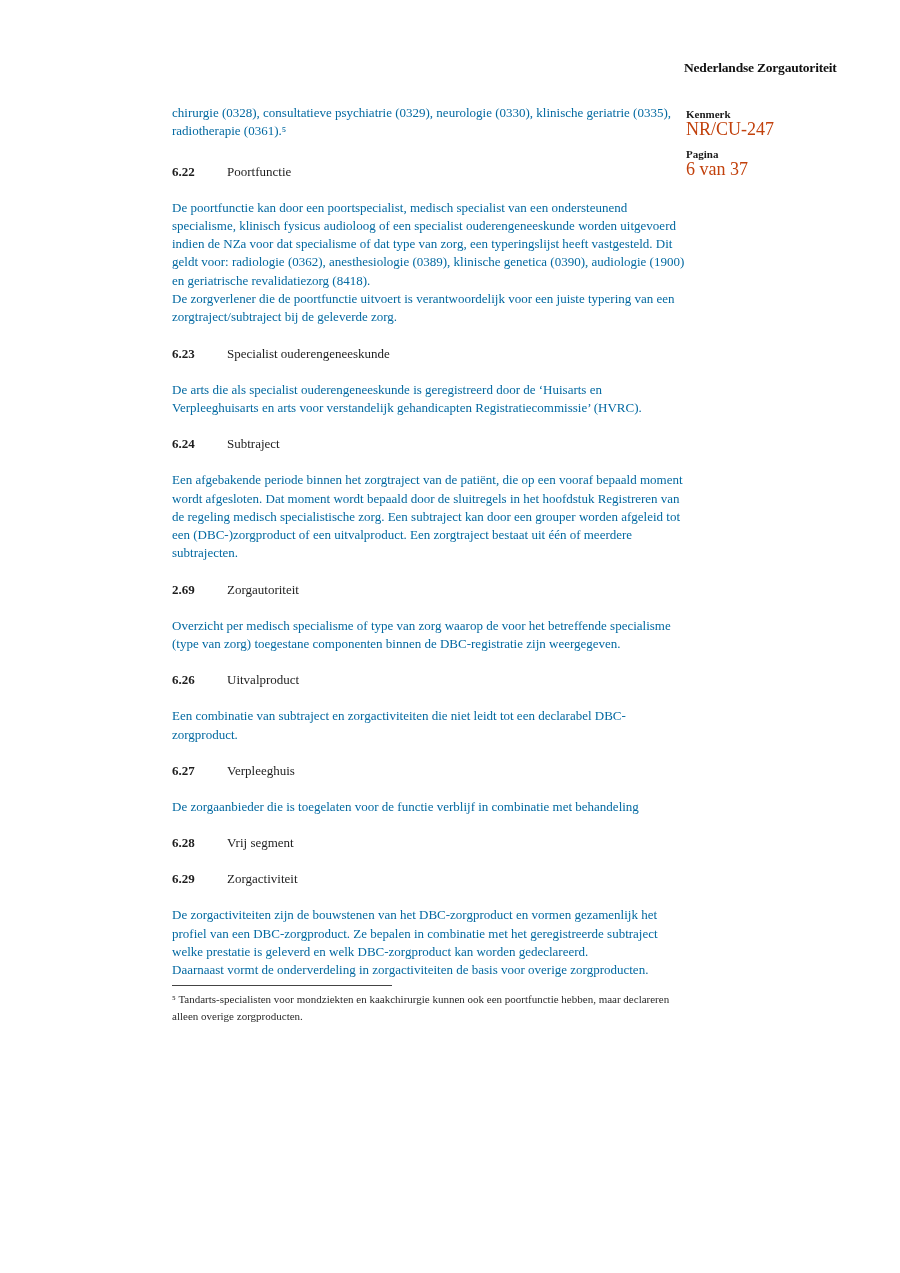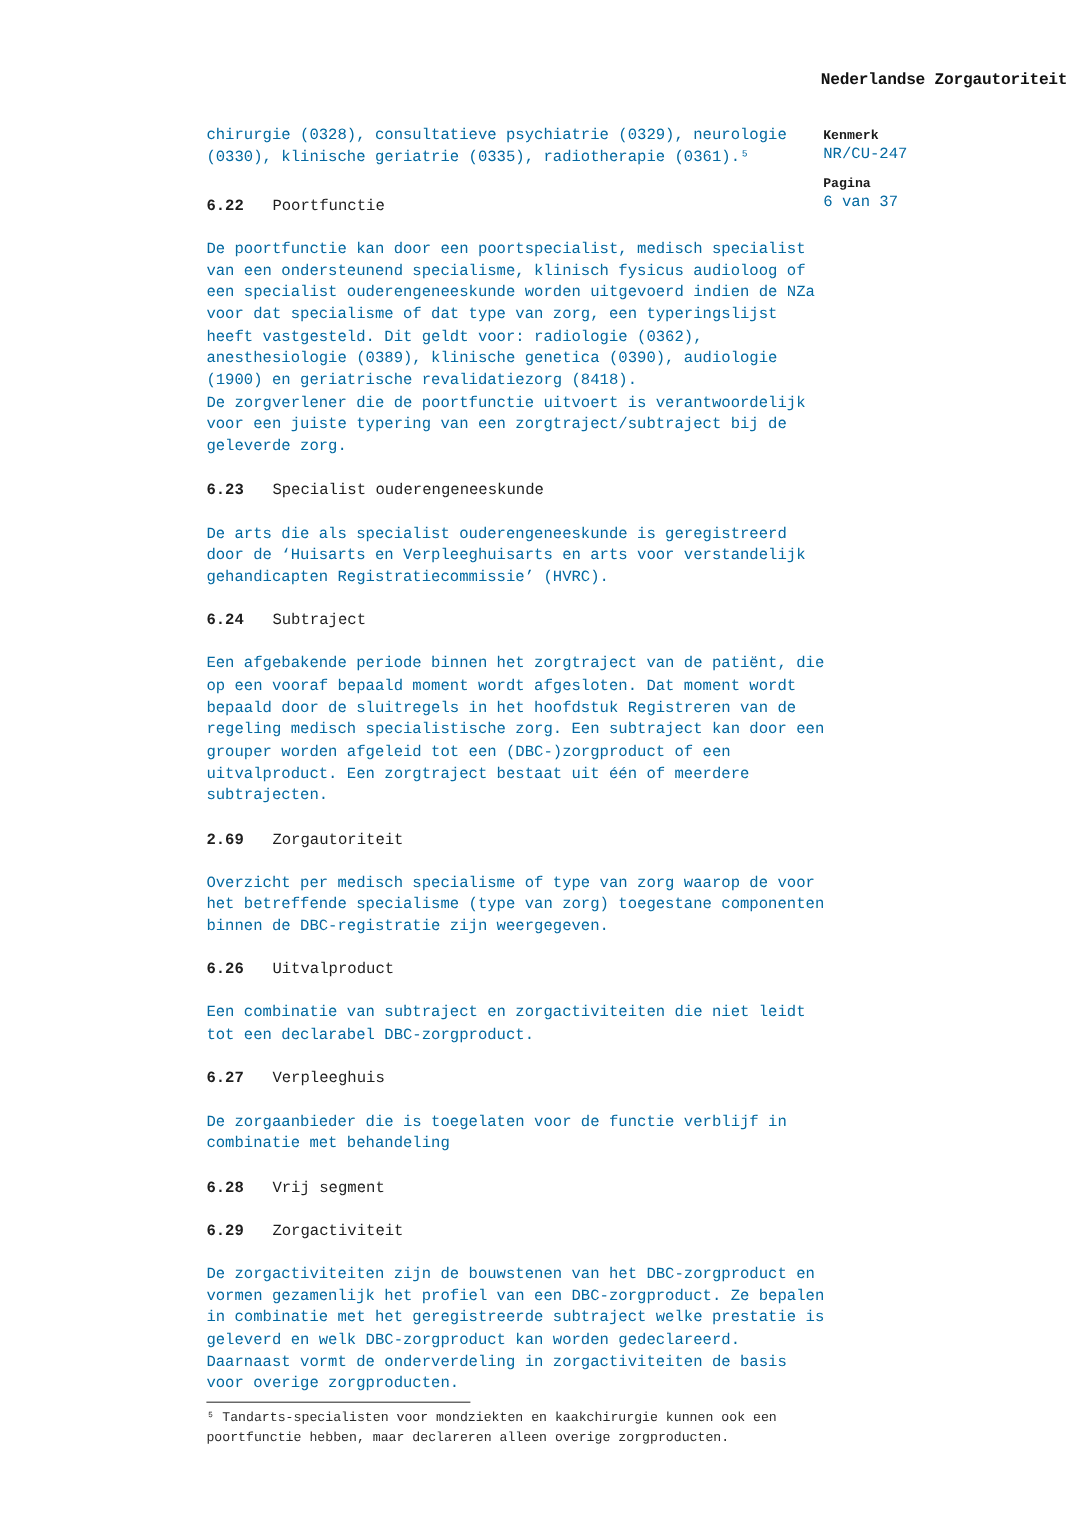--- a/index.html
+++ b/index.html
@@ -2,21 +2,21 @@
 <html><head>
 <meta charset="utf-8">
 <style>
   html, body { margin: 0; padding: 0; background: #ffffff; }
   .page {
     position: relative;
     width: 900px;
     height: 1273px;
     background: #ffffff;
     overflow: hidden;
-    font-family: Liberation Mono, monospace;
+    font-family: Liberation Serif, serif;
     color: #1e1e1e;
   }
   .brand {
     position: absolute;
     left: 684px;
     top: 59px;
     font-size: 13.5px;
     line-height: 17px;
     font-weight: bold;
     letter-spacing: -0.2px;
@@ -30,23 +30,23 @@
     width: 160px;
   }
   .meta-group + .meta-group { margin-top: 10px; }
   .meta-label {
     font-size: 11px;
     line-height: 14px;
     font-weight: bold;
     color: #1a1a1a;
   }
   .meta-value {
-    font-size: 13px;
+    font-size: 18px;
     line-height: 16px;
-    color: #0369a1;
+    color: #c2410c;
   }
   .main {
     position: absolute;
     left: 172px;
     top: 104px;
     width: 515px;
   }
   .body-text {
     margin: 0;
     font-size: 13px;

